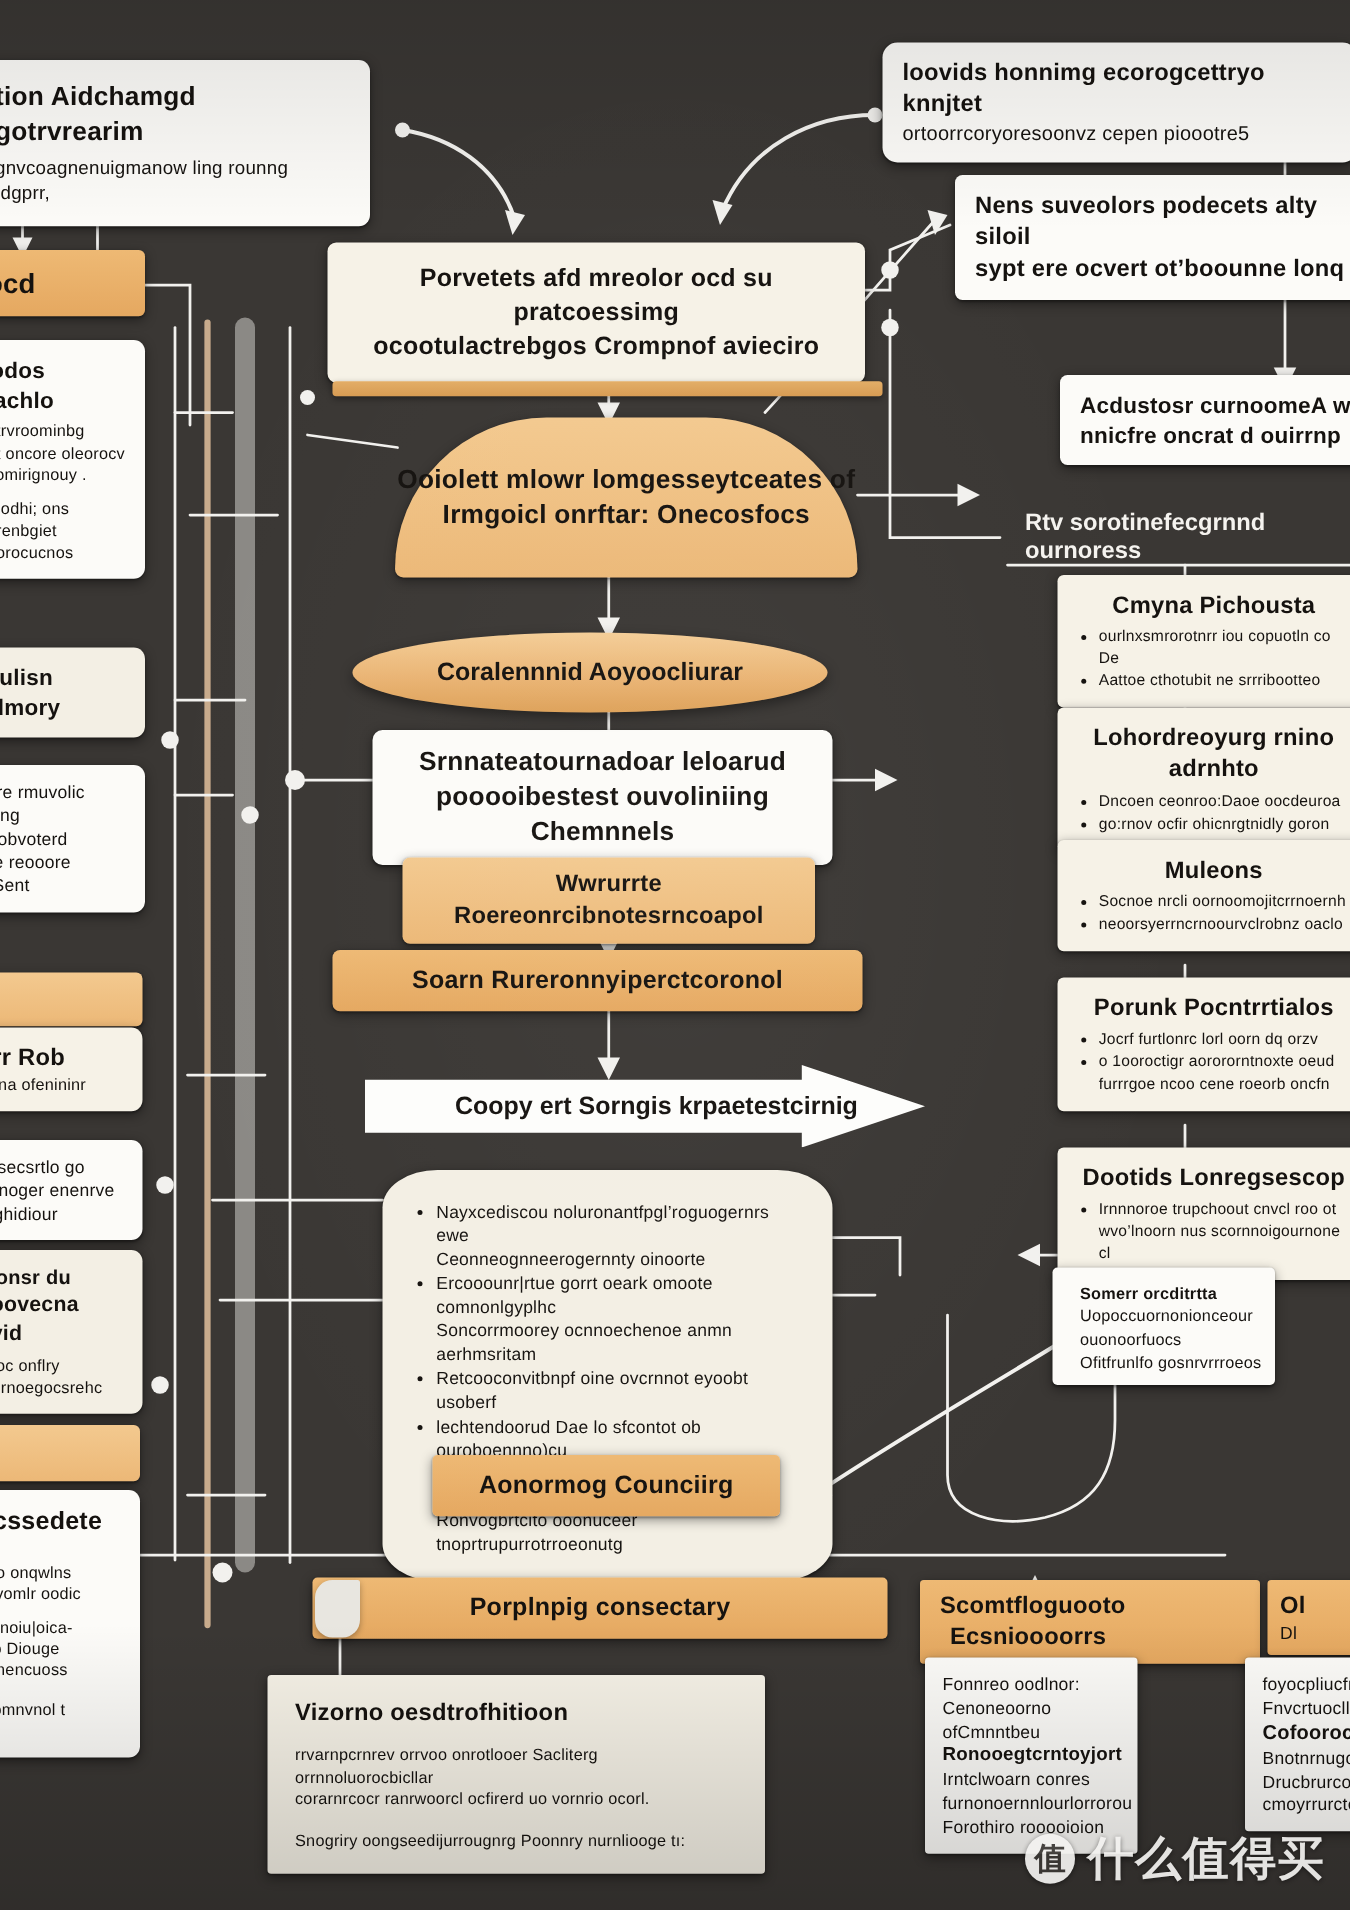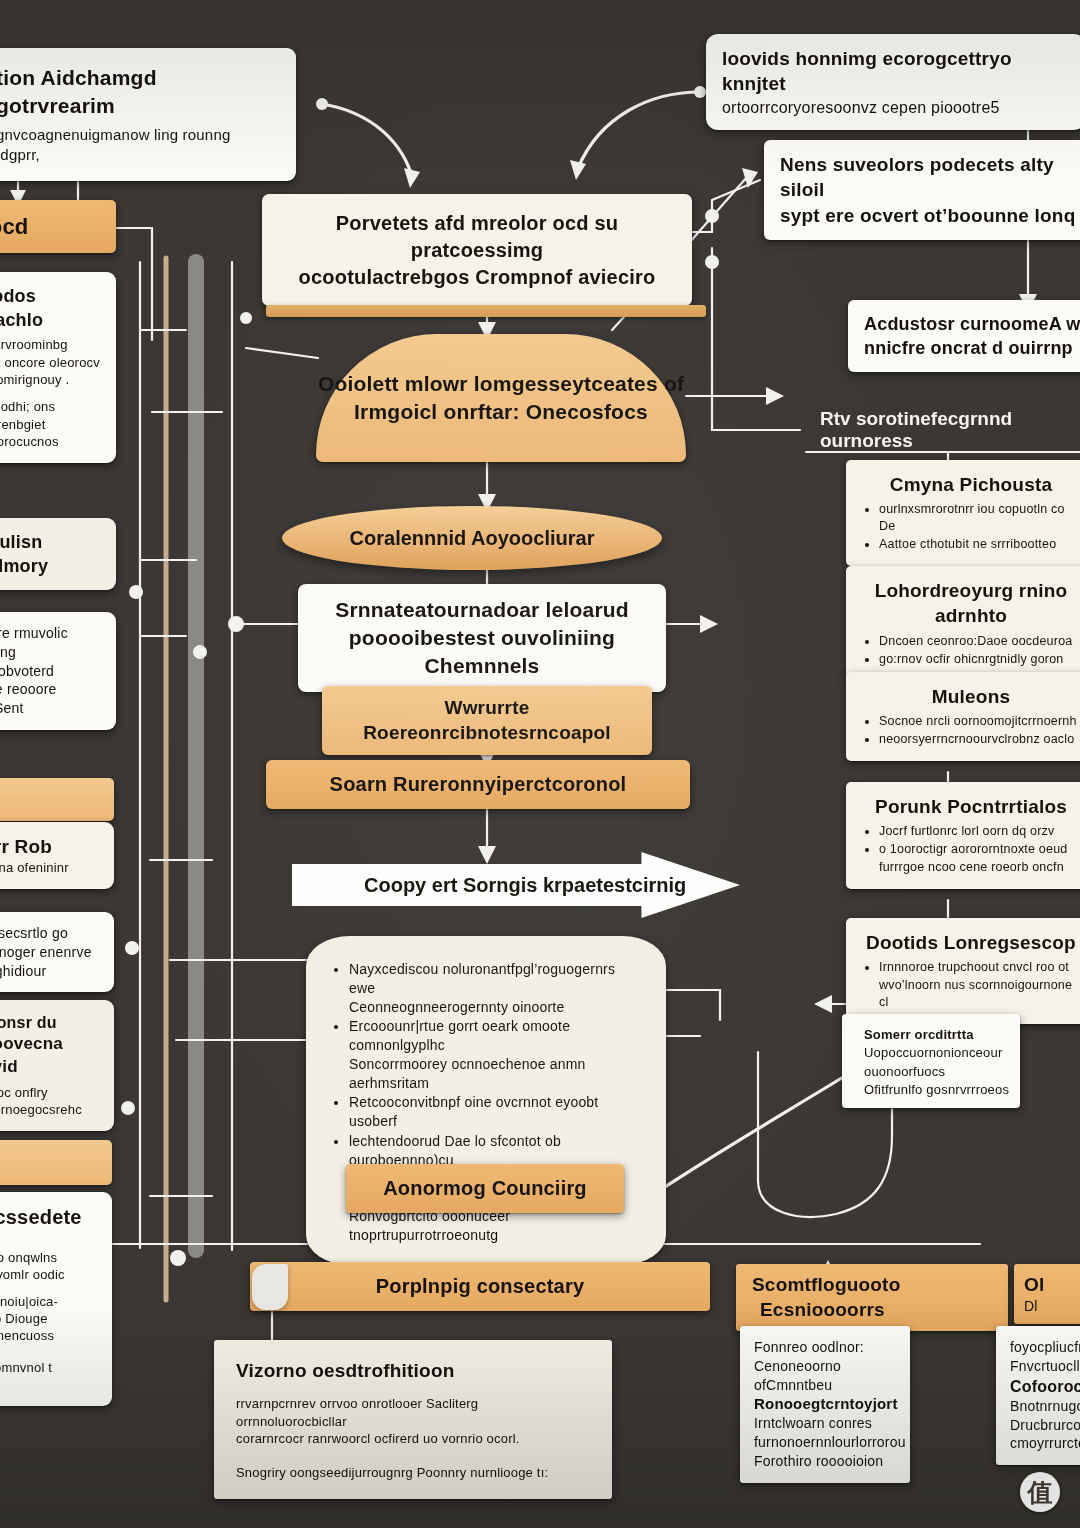--- a/index.html
+++ b/index.html
@@ -460,15 +460,16 @@
     <div style="font-size:14px;">foyocpliucfnnc</div>
     <div style="font-size:14px;">Fnvcrtuocll cc</div>
     <div class="ttl" style="font-size:16px;">Cofooroco</div>
     <div style="font-size:14px;">Bnotnrnugor</div>
     <div style="font-size:14px;">Drucbrurcoec</div>
     <div style="font-size:14px;">cmoyrrurcten</div>
   </div>
 
   <div id="wm">
     <div class="mark">值</div>
+    <div class="txt">什么值得买</div>
   </div>
 
 </div>
 
 </body></html>

